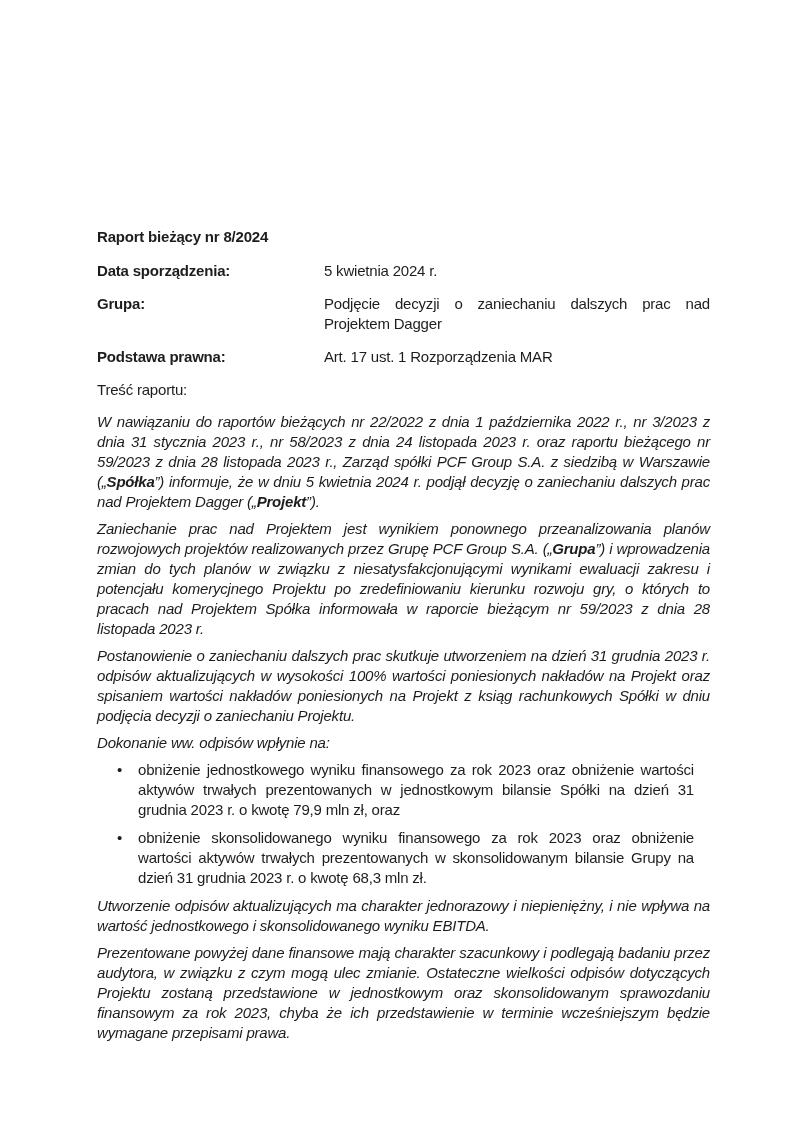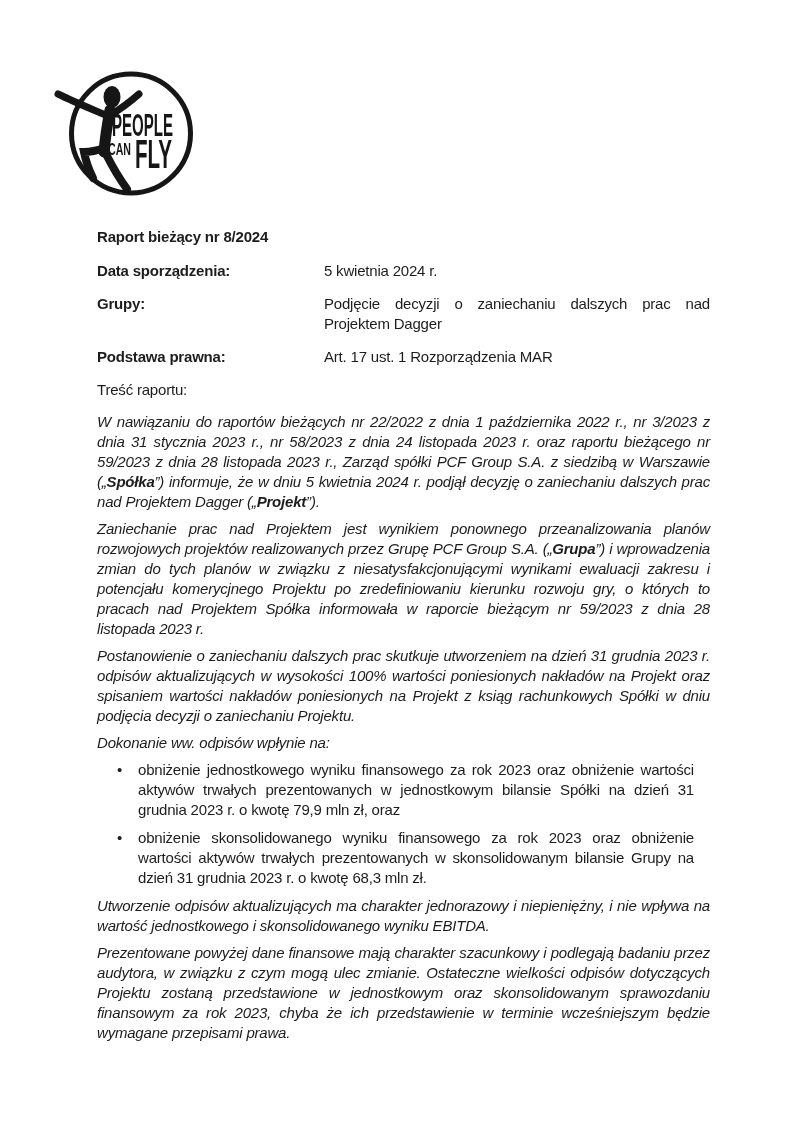--- a/index.html
+++ b/index.html
@@ -70,57 +70,32 @@
     position: absolute;
     left: -21px;
     top: 0;
   }
 </style>
 </head>
 <body>
 
 <div class="page">
 
-  <div class="logo">
-    <svg width="150" height="140" viewBox="0 0 150 140" xmlns="http://www.w3.org/2000/svg">
-      <g fill="none" stroke="#161616">
-        <circle cx="81" cy="67.5" r="59.5" stroke-width="5"></circle>
-        <g stroke-linecap="round">
-
-          <path d="M58,50 C44,44 24,36 8,28" stroke-width="7"></path>
-
-          <path d="M62,48 C72,42 81,35 89,28" stroke-width="7"></path>
-
-          <path d="M60,44 C57,60 55,74 54,86" stroke-width="11"></path>
-
-          <path d="M54,82 C46,85 40,86 34,86 C36,96 39,104 43,112" stroke-width="8"></path>
-
-          <path d="M56,88 C62,100 69,112 77,123" stroke-width="8"></path>
-        </g>
-        <ellipse cx="62" cy="31" rx="8.5" ry="11" fill="#161616" stroke="none"></ellipse>
-      </g>
-      <g fill="#161616" font-family="Liberation Sans, sans-serif" font-weight="700">
-        <text x="62" y="70" font-size="31" textLength="61" lengthAdjust="spacingAndGlyphs">PEOPLE</text>
-        <text x="58" y="89" font-size="17" textLength="23" lengthAdjust="spacingAndGlyphs">CAN</text>
-        <text x="85" y="102" font-size="41" textLength="37" lengthAdjust="spacingAndGlyphs">FLY</text>
-      </g>
-    </svg>
-  </div>
 
   <main class="content">
 
     <h1 class="report-title">Raport bieżący nr 8/2024</h1>
 
     <div class="meta-row">
       <span class="meta-label">Data sporządzenia:</span>
       <span class="meta-value">5 kwietnia 2024 r.</span>
     </div>
 
     <div class="meta-row">
-      <span class="meta-label">Grupy:</span>
+      <span class="meta-label">Grupa:</span>
       <span class="meta-value">Podjęcie decyzji o zaniechaniu dalszych prac nad Projektem Dagger</span>
     </div>
 
     <div class="meta-row">
       <span class="meta-label">Podstawa prawna:</span>
       <span class="meta-value">Art. 17 ust. 1 Rozporządzenia MAR</span>
     </div>
 
     <h2 class="content-heading">Treść raportu:</h2>
 

